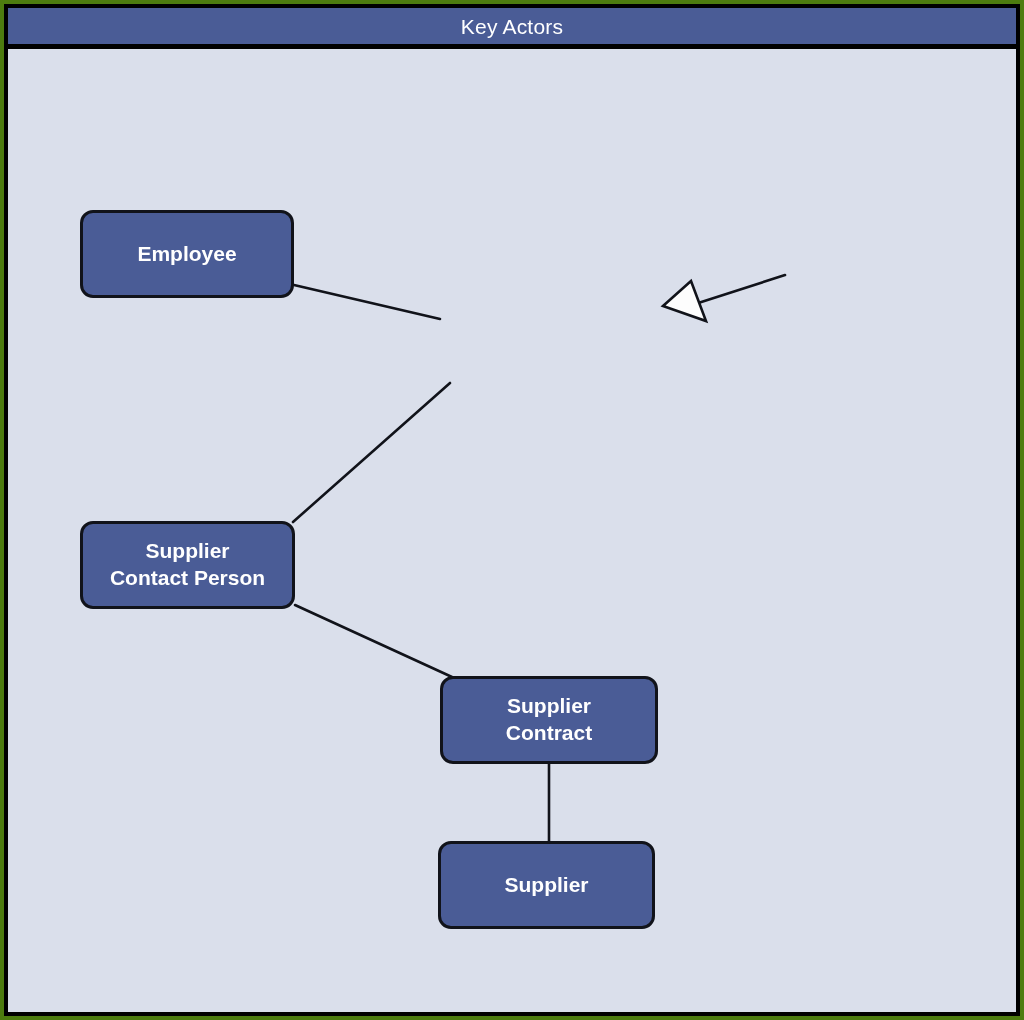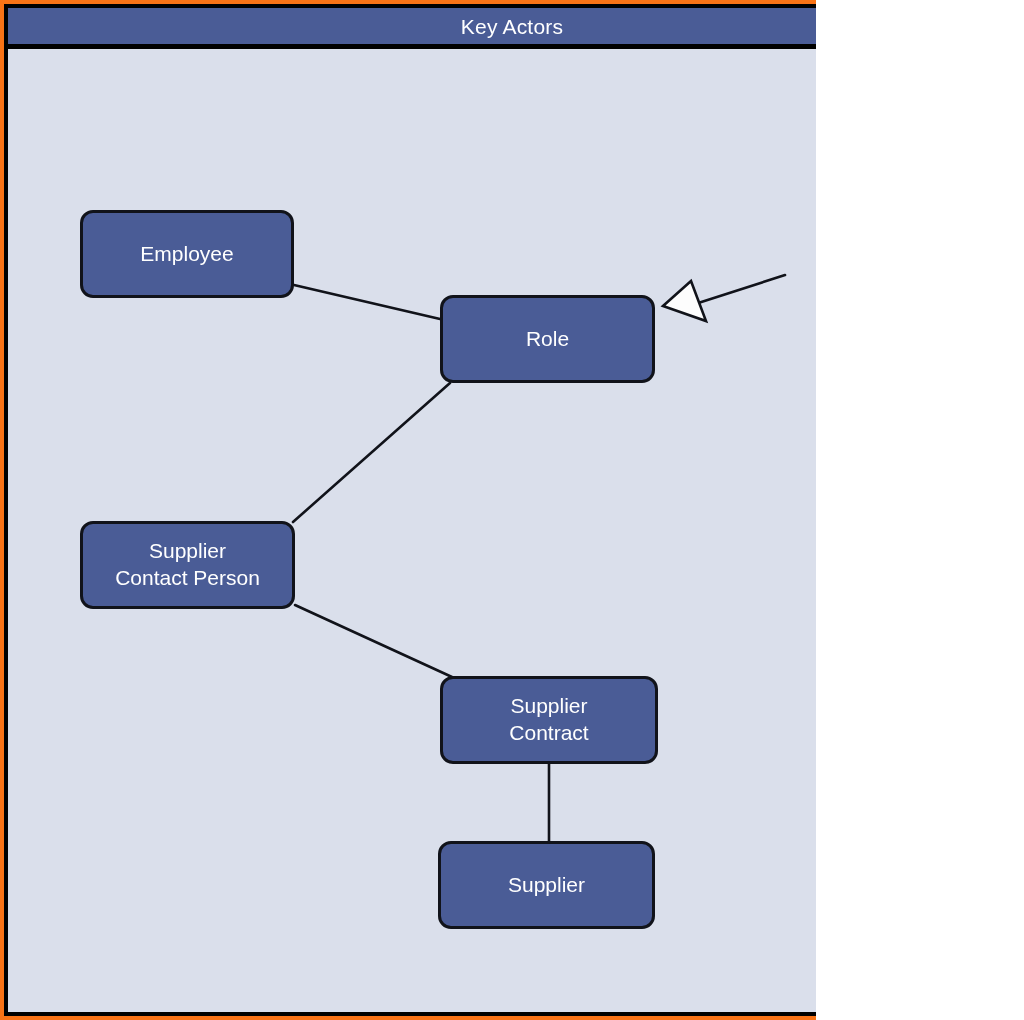--- a/index.html
+++ b/index.html
@@ -5,25 +5,25 @@
   html, body {
     margin: 0;
     padding: 0;
     background: #ffffff;
   }
   body {
     font-family: "Liberation Sans", sans-serif;
   }
   #frame {
     position: relative;
-    width: 816px;
+    width: 1024px;
     height: 1020px;
     box-sizing: border-box;
     overflow: hidden;
-    background: #f97316;
+    background: #4d7c0f;
   }
   #title-bar {
     position: absolute;
     left: 4px;
     top: 4px;
     width: 1016px;
     height: 45px;
     box-sizing: border-box;
     background: #4a5c96;
     border: 4px solid #000000;
@@ -65,20 +65,21 @@
     border-radius: 13px;
     display: flex;
     align-items: center;
     justify-content: center;
     text-align: center;
     color: #ffffff;
     font-size: 21px;
     line-height: 1.28;
     padding: 0 8px;
     white-space: pre-line;
+    font-weight: bold;
   }
 </style>
 </head>
 <body>
 
 <div id="frame">
 
   <div id="title-bar">
     <span id="title-text">Key Actors</span>
   </div>
@@ -94,23 +95,20 @@
       <line x1="549" y1="764" x2="549" y2="841"></line>
     </g>
     <polygon points="663,306 691,281 706,321" fill="#fdfdfd" stroke="#11131a" stroke-width="2.6" stroke-linejoin="miter"></polygon>
   </svg>
 
   <div class="node" style="left:80px; top:210px; width:214px; height:88px;">
     <span>Employee</span>
   </div>
 
 
-  <div class="node" style="left:440px; top:295px; width:215px; height:88px;">
-    <span>Role</span>
-  </div>
 
   <div class="node" style="left:80px; top:521px; width:215px; height:88px;">
     <span>Supplier
 Contact Person</span>
   </div>
 
   <div class="node" style="left:440px; top:676px; width:218px; height:88px;">
     <span>Supplier
 Contract</span>
   </div>

